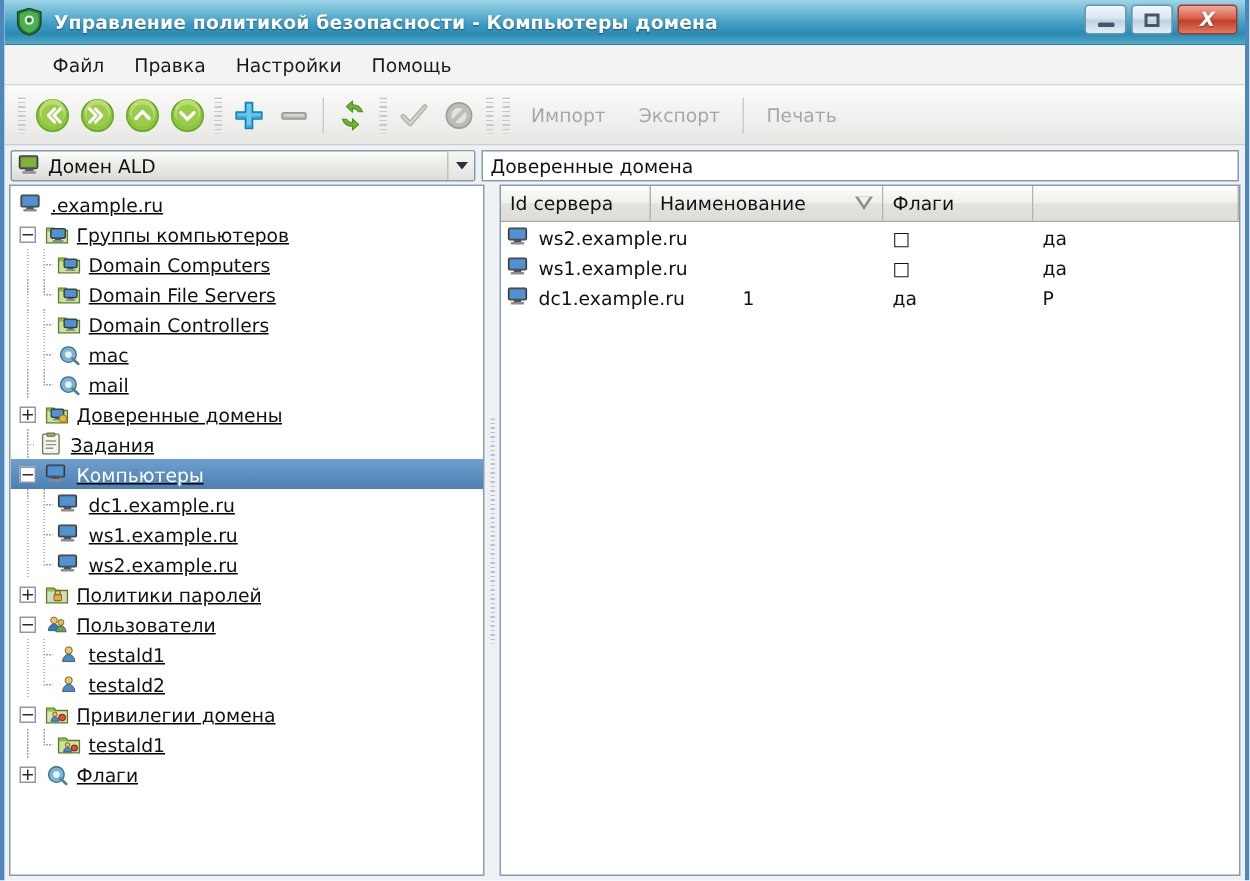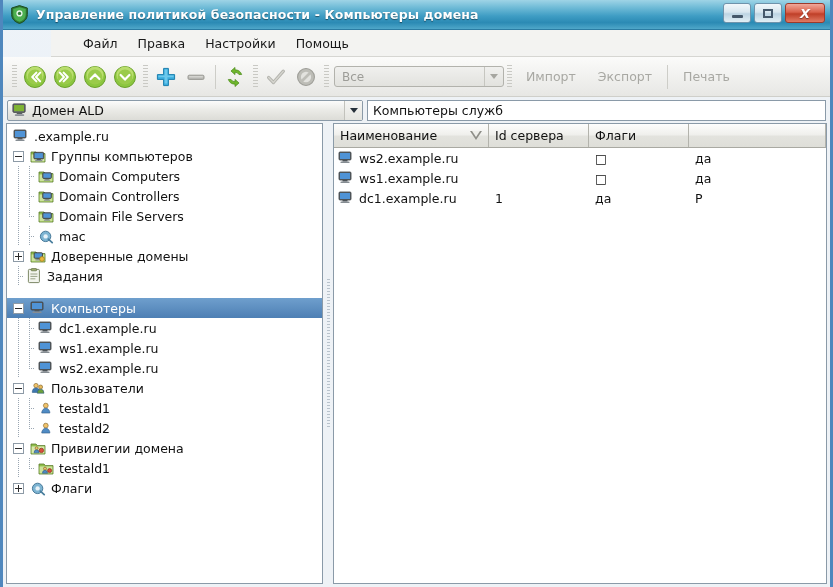--- a/index.html
+++ b/index.html
@@ -101,21 +101,20 @@
 
   
   .menubar {
     height: 27px;
     background: #f3f3f1;
     border-bottom: 1px solid #d6d6d2;
     display: flex;
     align-items: center;
     padding-left: 22px;
     box-sizing: border-box;
-    margin-left: 48px;
   }
   .menu-item {
     padding: 3px 10px;
     font-size: 12.5px;
     color: #1a1a1a;
     cursor: default;
     white-space: nowrap;
   }
 
   
@@ -200,21 +199,21 @@
   .pathrow {
     height: 26px;
     display: flex;
     align-items: center;
     padding: 0 4px;
     gap: 4px;
     background: #eef2f6;
     box-sizing: border-box;
   }
   .domain-combo {
-    width: 356px;
+    width: 310px;
     height: 21px;
     border: 1px solid #8a9aa8;
     border-radius: 2px;
     background: linear-gradient(180deg, #fcfcfb 0%, #eaeae6 50%, #dcdcd7 100%);
     display: flex;
     align-items: center;
     box-sizing: border-box;
     flex: none;
     cursor: pointer;
   }
@@ -281,32 +280,32 @@
   .table-pane {
     flex: 1;
     background: #ffffff;
     border: 1px solid #8a9aa8;
     box-sizing: border-box;
     overflow: hidden;
     position: relative;
   }
 
   
-  .tree { padding: 2px 0 0 0; }
+  .tree { padding: 2px 0 0 0; text-decoration: underline; }
   .tnode {
     height: 20px;
     display: flex;
     align-items: center;
     white-space: nowrap;
     font-size: 12.5px;
     color: #111;
     cursor: default;
     position: relative;
   }
-  .tnode.sel { background: linear-gradient(180deg,#6f9fcd 0%, #4d7fb4 100%); color: #ffffff; margin-top: 12px; }
+  .tnode.sel { background: linear-gradient(180deg,#6f9fcd 0%, #4d7fb4 100%); color: #ffffff; }
   .tnode .indent { flex: none; }
   .expander {
     width: 11px; height: 11px;
     border: 1px solid #8d9aa6;
     background: #ffffff;
     position: relative;
     flex: none;
     margin-right: 2px;
     box-sizing: border-box;
     cursor: pointer;
@@ -520,26 +519,20 @@
     <div class="tb-btn">
       <svg width="22" height="22" viewBox="0 0 24 24">
         <circle cx="12" cy="12" r="9.2" fill="#bdbdb7" stroke="#9e9e98" stroke-width="1.2"></circle>
         <circle cx="12" cy="12" r="5.6" fill="#e2e2de"></circle>
         <path d="M7.6 16.4 L16.4 7.6" stroke="#bdbdb7" stroke-width="3" stroke-linecap="round"></path>
       </svg>
     </div>
 
     <div class="tb-grip"></div>
 
-    <div class="combo-all">
-      <div class="cval">Все</div>
-      <div class="carrow">
-        <i class="tri-down"></i>
-      </div>
-    </div>
 
     <div class="tb-grip"></div>
 
     <div class="tb-text-btn">Импорт</div>
     <div class="tb-text-btn">Экспорт</div>
     <div class="tb-sep"></div>
     <div class="tb-text-btn">Печать</div>
   </div>
 
   <div class="pathrow">
@@ -548,21 +541,21 @@
         <rect x="1" y="1" width="13" height="9" rx="1" fill="#6b6f73" stroke="#3d4043" stroke-width="1"></rect>
         <rect x="2.2" y="2.2" width="10.6" height="6.6" fill="#7fb432"></rect>
         <rect x="5" y="10" width="6" height="2" fill="#5a5e62"></rect>
         <rect x="3" y="12" width="10" height="1.8" rx="0.8" fill="#8d9196"></rect>
       </svg>
       <div class="dc-label">Домен ALD</div>
       <div class="dc-arrow">
         <i class="tri-down-dark"></i>
       </div>
     </div>
-    <div class="pathfield">Компьютеры служб</div>
+    <div class="pathfield">Доверенные домена</div>
   </div>
 
   <div class="main">
 
     <div class="tree-pane">
       <div class="tree" id="tree-root">
           <div class="tnode">
             <div class="indent" style="width: 6px;"></div>
             <svg viewBox="0 0 16 16" class="ticon">
               <rect x="1" y="2" width="12" height="8" rx="1" fill="#5d6469" stroke="#363b3f" stroke-width="0.8"></rect>
@@ -597,58 +590,70 @@
               <rect x="4.72" y="4.72" width="8.64" height="5.76" rx="1" fill="#5d6469" stroke="#363b3f" stroke-width="0.8"></rect>
               <rect x="5.4399999999999995" y="5.4399999999999995" width="7.199999999999999" height="4.32" fill="#4f93d6"></rect>
               <rect x="7.24" y="10.48" width="3.5999999999999996" height="1.152" fill="#4e5458"></rect>
               <rect x="5.8" y="11.488" width="6.4799999999999995" height="1.152" rx="0.6" fill="#868d93"></rect>
             </svg>
             <span class="tlabel">Domain Computers</span>
           </div>
           <div class="tnode">
             <div class="indent" style="width: 6px;"></div>
             <div class="vline"></div>
-            <div class="dots tee"></div>
+            <div class="dots elbow"></div>
             <div style="width: 3px;"></div>
             <svg viewBox="0 0 16 16" class="ticon">
               <path d="M1 4 h5 l1.4 1.6 H15 V14 H1 Z" fill="#8fbf4a" stroke="#5c7a2e" stroke-width="0.8"></path>
               <path d="M1.6 6.4 H14.4 V13.4 H1.6 Z" fill="#cde39b"></path>
               <rect x="4.72" y="4.72" width="8.64" height="5.76" rx="1" fill="#5d6469" stroke="#363b3f" stroke-width="0.8"></rect>
               <rect x="5.4399999999999995" y="5.4399999999999995" width="7.199999999999999" height="4.32" fill="#4f93d6"></rect>
               <rect x="7.24" y="10.48" width="3.5999999999999996" height="1.152" fill="#4e5458"></rect>
               <rect x="5.8" y="11.488" width="6.4799999999999995" height="1.152" rx="0.6" fill="#868d93"></rect>
             </svg>
-            <span class="tlabel">Domain Controllers</span>
-          </div>
-          <div class="tnode">
-            <div class="indent" style="width: 6px;"></div>
-            <div class="vline"></div>
-            <div class="dots elbow"></div>
+            <span class="tlabel">Domain File Servers</span>
+          </div>
+          <div class="tnode">
+            <div class="indent" style="width: 6px;"></div>
+            <div class="vline"></div>
+            <div class="dots tee"></div>
             <div style="width: 3px;"></div>
             <svg viewBox="0 0 16 16" class="ticon">
               <path d="M1 4 h5 l1.4 1.6 H15 V14 H1 Z" fill="#8fbf4a" stroke="#5c7a2e" stroke-width="0.8"></path>
               <path d="M1.6 6.4 H14.4 V13.4 H1.6 Z" fill="#cde39b"></path>
               <rect x="4.72" y="4.72" width="8.64" height="5.76" rx="1" fill="#5d6469" stroke="#363b3f" stroke-width="0.8"></rect>
               <rect x="5.4399999999999995" y="5.4399999999999995" width="7.199999999999999" height="4.32" fill="#4f93d6"></rect>
               <rect x="7.24" y="10.48" width="3.5999999999999996" height="1.152" fill="#4e5458"></rect>
               <rect x="5.8" y="11.488" width="6.4799999999999995" height="1.152" rx="0.6" fill="#868d93"></rect>
             </svg>
-            <span class="tlabel">Domain File Servers</span>
+            <span class="tlabel">Domain Controllers</span>
           </div>
           <div class="tnode">
             <div class="indent" style="width: 6px;"></div>
             <div class="vline"></div>
             <div class="dots tee"></div>
             <div style="width: 3px;"></div>
             <svg viewBox="0 0 16 16" class="ticon">
               <circle cx="7.6" cy="8.4" r="5.2" fill="#7db4d2" stroke="#3a6e90" stroke-width="0.9"></circle>
               <circle cx="7.6" cy="8.4" r="2.2" fill="#e8f2f8"></circle>
               <path d="M10.4 11.2 L14.2 14.6" stroke="#4a7f9e" stroke-width="1.8" stroke-linecap="round"></path>
             </svg>
             <span class="tlabel">mac</span>
+          </div>
+          <div class="tnode">
+            <div class="indent" style="width: 6px;"></div>
+            <div class="vline"></div>
+            <div class="dots elbow"></div>
+            <div style="width: 3px;"></div>
+            <svg viewBox="0 0 16 16" class="ticon">
+              <circle cx="7.6" cy="8.4" r="5.2" fill="#7db4d2" stroke="#3a6e90" stroke-width="0.9"></circle>
+              <circle cx="7.6" cy="8.4" r="2.2" fill="#e8f2f8"></circle>
+              <path d="M10.4 11.2 L14.2 14.6" stroke="#4a7f9e" stroke-width="1.8" stroke-linecap="round"></path>
+            </svg>
+            <span class="tlabel">mail</span>
           </div>
           <div class="tnode">
             <div class="indent" style="width: 6px;"></div>
             <div class="expander plus"></div>
             <div style="width: 4px; height: 1px; background: transparent; flex: 0 0 auto;"></div>
             <svg viewBox="0 0 16 16" class="ticon">
               <path d="M1 4 h5 l1.4 1.6 H15 V14 H1 Z" fill="#8fbf4a" stroke="#5c7a2e" stroke-width="0.8"></path>
               <path d="M1.6 6.4 H14.4 V13.4 H1.6 Z" fill="#cde39b"></path>
               <rect x="4.1" y="4.7" width="8.399999999999999" height="5.6" rx="1" fill="#5d6469" stroke="#363b3f" stroke-width="0.8"></rect>
               <rect x="4.8" y="5.4" width="7" height="4.199999999999999" fill="#4f93d6"></rect>
@@ -715,20 +720,32 @@
             <svg viewBox="0 0 16 16" class="ticon">
               <rect x="1" y="2" width="12" height="8" rx="1" fill="#5d6469" stroke="#363b3f" stroke-width="0.8"></rect>
               <rect x="2" y="3" width="10" height="6" fill="#4f93d6"></rect>
               <rect x="4.5" y="10" width="5" height="1.6" fill="#4e5458"></rect>
               <rect x="2.5" y="11.4" width="9" height="1.6" rx="0.6" fill="#868d93"></rect>
             </svg>
             <span class="tlabel">ws2.example.ru</span>
           </div>
           <div class="tnode">
             <div class="indent" style="width: 6px;"></div>
+            <div class="expander plus"></div>
+            <div style="width: 4px; height: 1px; background: transparent; flex: 0 0 auto;"></div>
+            <svg viewBox="0 0 16 16" class="ticon">
+              <path d="M1 4 h5 l1.4 1.6 H15 V14 H1 Z" fill="#8fbf4a" stroke="#5c7a2e" stroke-width="0.8"></path>
+              <path d="M1.6 6.4 H14.4 V13.4 H1.6 Z" fill="#d0ddc2"></path>
+              <rect x="6" y="8.4" width="5" height="4" rx="0.6" fill="#e0b03a" stroke="#8e6c12" stroke-width="0.7"></rect>
+              <path d="M7 8.4 v-1.4 a1.5 1.5 0 0 1 3 0 v1.4" fill="none" stroke="#8e6c12" stroke-width="1"></path>
+            </svg>
+            <span class="tlabel">Политики паролей</span>
+          </div>
+          <div class="tnode">
+            <div class="indent" style="width: 6px;"></div>
             <div class="expander"></div>
             <div style="width: 4px; height: 1px; background: transparent; flex: 0 0 auto;"></div>
             <svg viewBox="0 0 16 16" class="ticon">
               <circle cx="6" cy="5.6" r="2.2" fill="#f0c36b" stroke="#7a5a20" stroke-width="0.6"></circle>
               <path d="M2.26 12.420000000000002 a3.74 4.4 0 0 1 7.48 0 z" fill="#3e78b0" stroke="#2f5a86" stroke-width="0.6"></path>
               <circle cx="10.6" cy="7" r="2" fill="#e6b95c" stroke="#7a5a20" stroke-width="0.6"></circle>
               <path d="M7.199999999999999 13.2 a3.4 4 0 0 1 6.8 0 z" fill="#6ba03a" stroke="#2f5a86" stroke-width="0.6"></path>
             </svg>
             <span class="tlabel">Пользователи</span>
           </div>
@@ -794,26 +811,26 @@
           </div>
         </div>
     </div>
 
     <div class="splitter">
         <i></i>
       </div>
 
     <div class="table-pane">
       <div class="thead" id="table-head">
+          <div class="th" style="width: 100px; flex: 0 0 auto;">
+            <span class="thlabel">Id сервера</span>
+          </div>
           <div class="th" style="width: 155px; flex: 0 0 auto;">
             <span class="thlabel">Наименование</span>
             <i class="sort-desc"></i>
-          </div>
-          <div class="th" style="width: 100px; flex: 0 0 auto;">
-            <span class="thlabel">Id сервера</span>
           </div>
           <div class="th" style="width: 100px; flex: 0 0 auto; justify-content: flex-end;">
             <span class="thlabel">Флаги</span>
           </div>
           <div class="th" style="width: 40px; flex: 1 1 auto;">
             <span class="thlabel"></span>
           </div>
         </div>
       <div id="table-body">
           <div class="trow">

